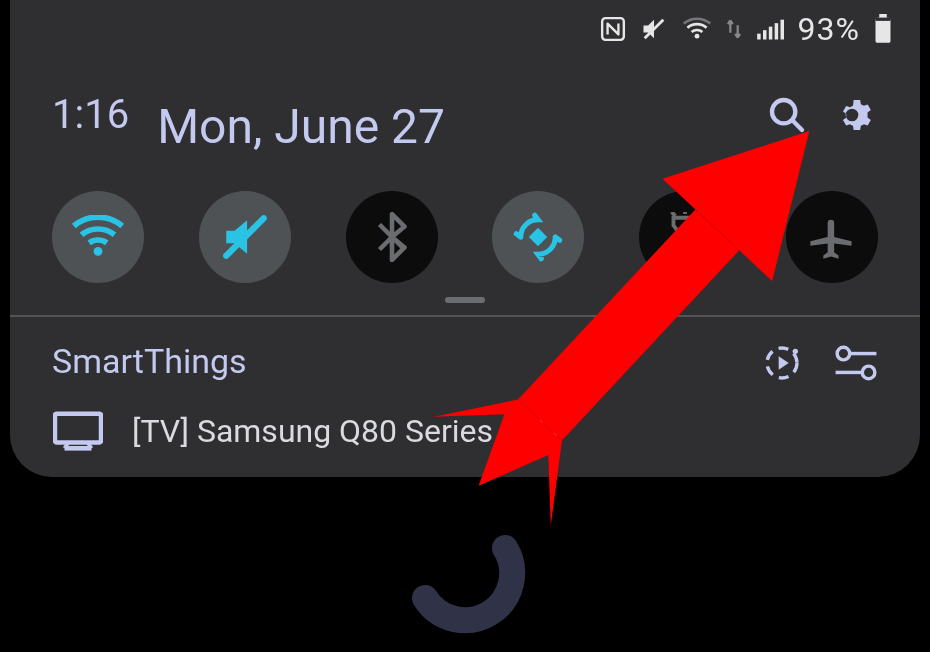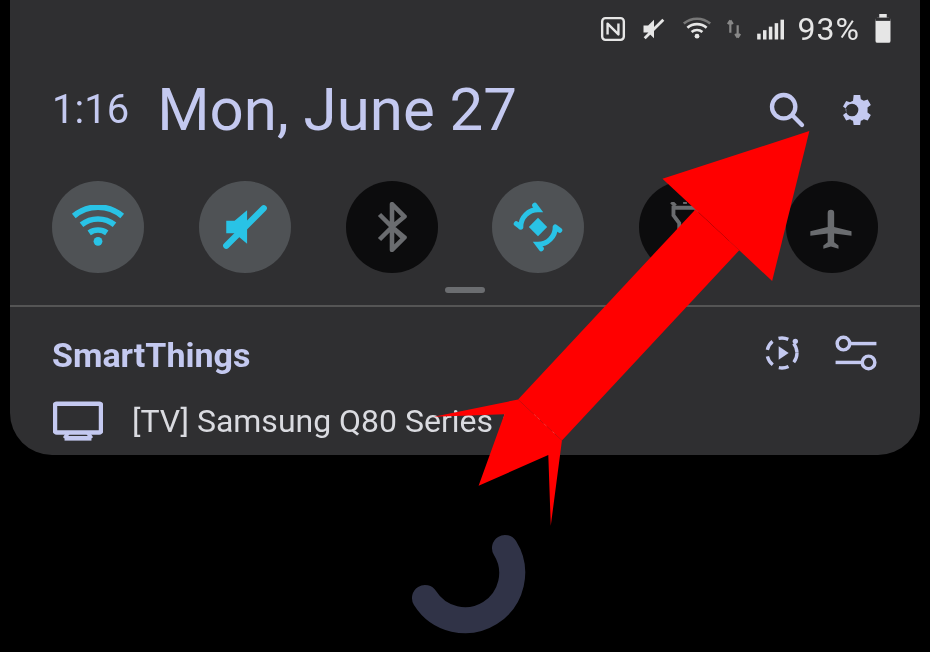--- a/index.html
+++ b/index.html
@@ -9,20 +9,21 @@
     background: #000;
     font-family: Roboto, "Segoe UI", Arial, sans-serif;
     overflow: hidden;
     position: relative;
   }
   .shade {
     position: absolute;
     left: 10px; right: 10px; top: 0;
     background: #2f2f31;
     border-radius: 0 0 42px 42px;
+    padding-bottom: 12px;
   }
   
   .statusbar {
     display: flex;
     justify-content: flex-end;
     align-items: center;
     gap: 14px;
     padding: 10px 28px 4px 28px;
     color: #e6e6e6;
     font-size: 30px;
@@ -35,23 +36,24 @@
     display: flex;
     align-items: center;
     padding: 22px 42px 22px 42px;
     color: #c4c9f0;
   }
   .header .time {
     font-size: 40px;
     font-weight: 400;
   }
   .header .date {
-    font-size: 60px;
+    font-size: 48px;
     font-weight: 400;
     margin-left: 28px;
+    margin-top: 24px;
   }
   .header .spacer { flex:1; }
   .header .hicon {
     width: 42px; height: 42px;
     display:flex; align-items:center; justify-content:center;
     margin-left: 28px;
   }
   
   .toggles {
     display:flex;
@@ -74,21 +76,21 @@
   }
   .divider{
     height:2px; background:#555; margin:6px 0 0 0;
   }
   
   .media {
     padding: 24px 42px 6px 42px;
     color:#c4c9f0;
   }
   .media-head{
-    display:flex; align-items:flex-end;font-weight:bold;
+    display:flex; align-items:flex-start;
   }
   .media-head .title{
     font-size:34px;
   }
   .media-head .spacer{flex:1;}
   .media-head .micon{
     width:44px; height:44px; display:flex; align-items:center; justify-content:center;
     margin-left:30px;
   }
   .device-row{

